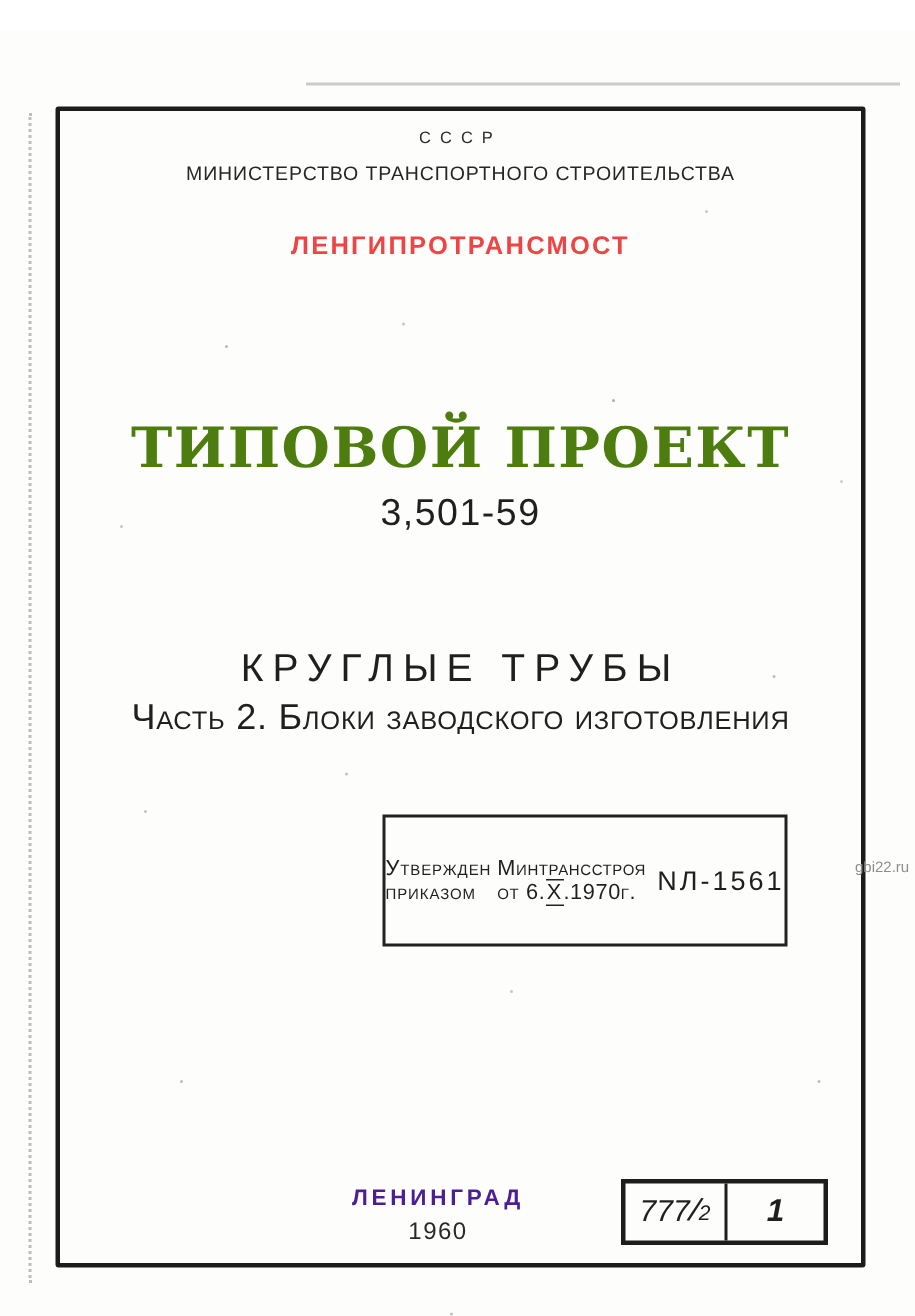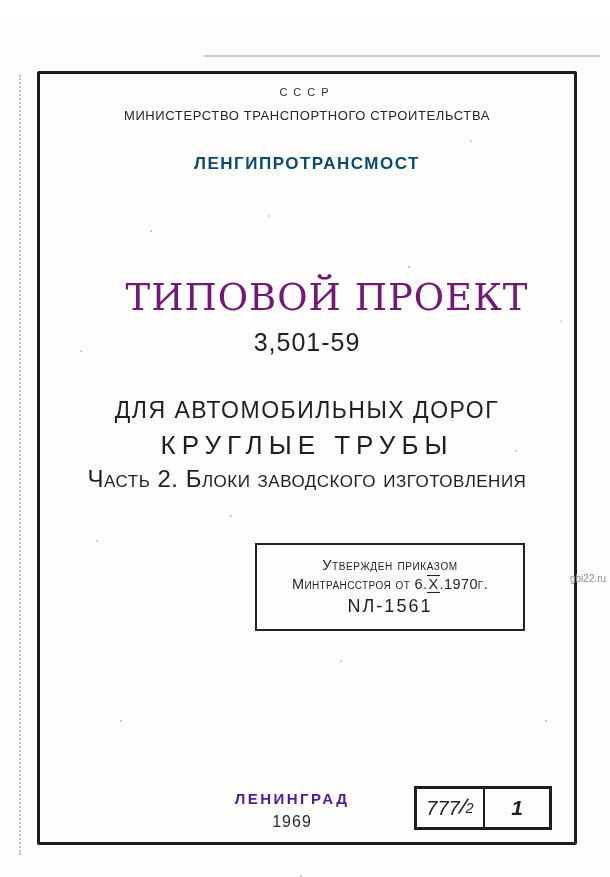--- a/index.html
+++ b/index.html
@@ -34,41 +34,41 @@
     position:absolute;left:37px;top:51px;width:534px;height:768px;
     border:3px solid #1c1c1c;
     border-radius:2px;
   }
   .centered{position:absolute;left:37px;width:540px;text-align:center;}
 
   
   .country{top:66px;font-size:11px;letter-spacing:6px;color:#2c2c2c;}
   .ministry{top:88px;font-size:13px;letter-spacing:.6px;color:#262626;}
   .department{top:112px;font-size:14.5px;letter-spacing:1.5px;color:#262626;}
-  .organization{top:134px;font-size:17px;font-weight:bold;letter-spacing:1.5px;color:#0c4a6e;text-align:center;}
+  .organization{top:134px;font-size:17px;font-weight:bold;letter-spacing:1.5px;color:#ef4444;text-align:center;}
 
   
   .main-title{
-    top:256px;font-family:"DejaVu Serif", serif;font-weight:normal;
-    font-size:37px;letter-spacing:1px;color:#701a75;padding-left:20px;
+    top:256px;font-family:"DejaVu Serif", serif;font-weight:bold;
+    font-size:37px;letter-spacing:1px;color:#4d7c0f;
   }
   .series{top:308px;font-size:25px;letter-spacing:1px;}
   .subtitle1{top:342px;font-size:23px;letter-spacing:1.5px;}
   .subtitle2{top:377px;font-size:23px;letter-spacing:1.5px;}
   .subtitle3{top:410px;font-size:26px;letter-spacing:6px;}
   .part-line{
     top:445px;font-size:24px;letter-spacing:.5px;
     font-variant:small-caps;
   }
 
   
   .approval-box{
     position:absolute;left:255px;top:523px;width:266px;height:84px;
     border:2px solid #222;
-    display:flex;flex-direction:column;justify-content:center;align-items:center;
+    display:flex;flex-direction:row;justify-content:center;align-items:center;
     gap:3px;
   }
   .approval-line1{font-size:14.5px;font-variant:small-caps;letter-spacing:.6px;}
   .approval-line2{font-size:14.5px;font-variant:small-caps;letter-spacing:.4px;}
   .roman-month{
     border-top:1.5px solid #222;border-bottom:1.5px solid #222;
     padding:0 1px;font-variant:normal;
   }
   .approval-line3{font-size:18px;letter-spacing:2px;margin-top:1px;}
 
@@ -106,36 +106,35 @@
   <div class="speckles"></div>
 
   <div class="frame"></div>
 
   <div class="centered country">СССР</div>
   <div class="centered ministry">МИНИСТЕРСТВО ТРАНСПОРТНОГО СТРОИТЕЛЬСТВА</div>
   <div class="centered organization">ЛЕНГИПРОТРАНСМОСТ</div>
 
   <div class="centered main-title">ТИПОВОЙ ПРОЕКТ</div>
   <div class="centered series">3,501-59</div>
-  <div class="centered subtitle2">ДЛЯ АВТОМОБИЛЬНЫХ ДОРОГ</div>
   <div class="centered subtitle3">КРУГЛЫЕ ТРУБЫ</div>
   <div class="centered part-line">Часть 2. Блоки заводского изготовления</div>
 
   <div class="approval-box">
     <div class="approval-line1">Утвержден приказом</div>
     <div class="approval-line2">
       <span>Минтрансстроя от 6.</span><span class="roman-month">X</span><span>.1970г.</span>
     </div>
     <div class="approval-line3">NЛ-1561</div>
   </div>
 
   <div class="watermark">gbi22.ru</div>
 
   <div class="centered city">ЛЕНИНГРАД</div>
-  <div class="centered year">1969</div>
+  <div class="centered year">1960</div>
 
   <div class="stamp-box">
     <div class="stamp-cell-code">
       <span>777</span>
         <span class="frac-sep">/</span>
         <span class="frac-den">2</span>
     </div>
     <div class="stamp-cell-sheet">1</div>
   </div>
 

